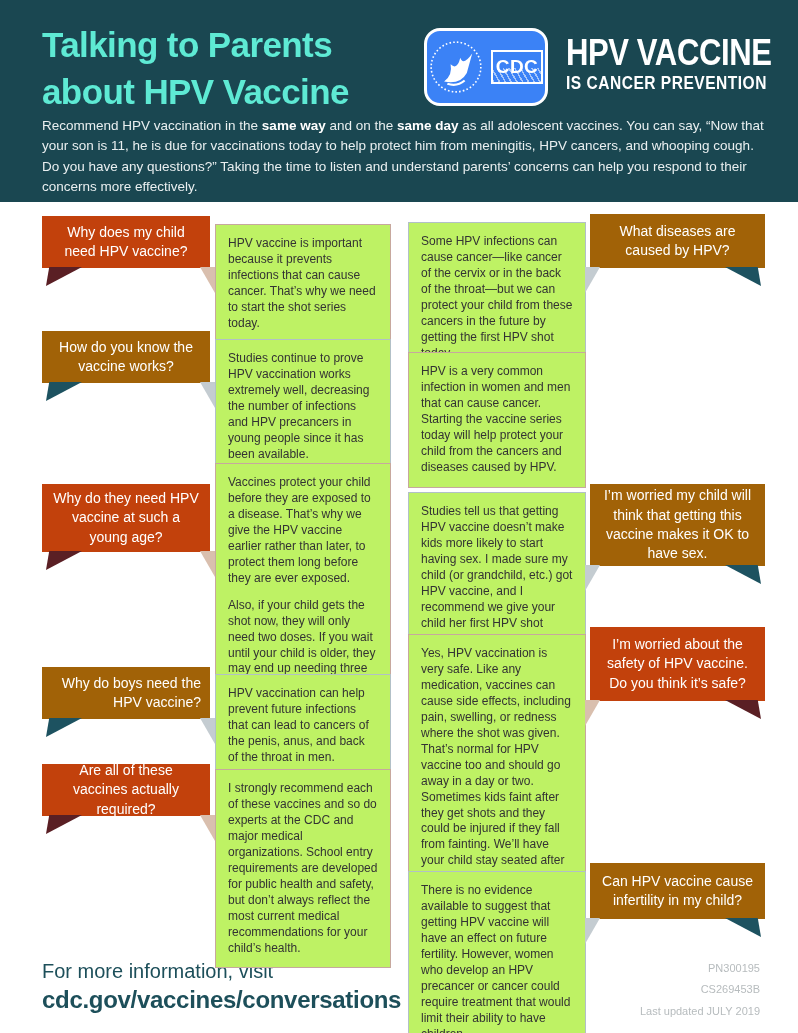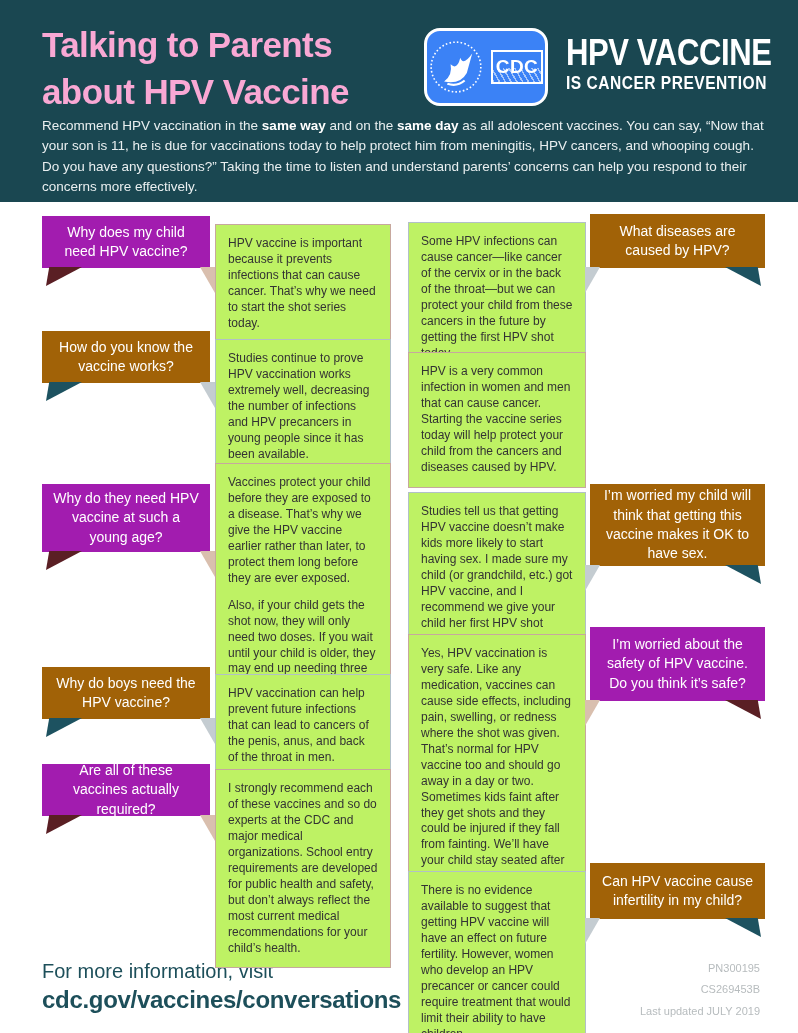--- a/index.html
+++ b/index.html
@@ -2,42 +2,42 @@
 <html><head>
 <meta charset="utf-8">
 <style>
   html,body { margin:0; padding:0; background:#ffffff; }
   .page {
     position:relative; width:798px; height:1033px; background:#ffffff;
     font-family:"Liberation Sans", sans-serif; overflow:hidden; margin:0 auto;
   }
   
   .header { position:absolute; left:0; top:0; width:798px; height:202px; background:#1a4751; }
-  .title { position:absolute; left:42px; top:22px; color:#f9a8d4; font-weight:bold;
+  .title { position:absolute; left:42px; top:22px; color:#5eead4; font-weight:bold;
            font-size:35px; line-height:1.33; letter-spacing:-0.6px; }
   .logo { position:absolute; left:424px; top:28px; width:124px; height:78px;
           background:#3b82f6; border:3px solid #ffffff; border-radius:16px;
           box-sizing:border-box; display:flex; align-items:center; justify-content:center; gap:8px; }
   .logo svg { display:block; }
   .cdc-box { position:relative; width:52px; height:34px; border:2px solid #ffffff;
              box-sizing:border-box; display:flex; align-items:center; justify-content:center; overflow:hidden; }
   .cdc-stripes { position:absolute; left:0; bottom:0; width:100%; height:46%;
                  background:repeating-linear-gradient(60deg, rgba(255,255,255,.55) 0 1.5px, transparent 1.5px 5px); }
   .cdc-text { position:relative; color:#ffffff; font-weight:bold; font-size:19px; letter-spacing:0.5px; z-index:1; }
   .brand { position:absolute; left:566px; top:34px; color:#ffffff; transform:scaleX(0.84); transform-origin:left top; }
   .brand-line1 { font-weight:bold; font-size:37px; line-height:1.0; letter-spacing:-0.5px; white-space:nowrap; }
   .brand-line2 { font-weight:bold; font-size:18.5px; line-height:1.35; letter-spacing:0.6px; white-space:nowrap; }
   .intro { position:absolute; left:42px; top:116px; width:722px; color:#e9eff0;
            font-size:13.5px; line-height:1.5; }
   .intro b { color:#ffffff; }
   
   .q { position:absolute; color:#ffffff; font-size:14px; line-height:1.38; text-align:center;
        display:flex; align-items:center; justify-content:center; padding:8px 9px;
        box-sizing:border-box; z-index:2; }
-  .q.maroon { background:#a21caf; }
+  .q.maroon { background:#c2410c; }
   .q.teal   { background:#a16207; }
   
   .q::after { content:""; position:absolute; top:100%; width:36px; height:19px; margin-top:-1px; }
   .q.maroon::after { background:#5a1f24; }
   .q.teal::after   { background:#1d5260; }
   .q.left::after  { left:4px;  clip-path:polygon(0 100%, 9% 0, 100% 0); }
   .q.right::after { right:4px; clip-path:polygon(100% 100%, 91% 0, 0 0); }
   
   .q::before { content:""; position:absolute; top:100%; width:15px; height:26px; margin-top:-1px; }
   .q.maroon::before { background:#d9bfae; }
@@ -115,21 +115,21 @@
     <p>Vaccines protect your child before they are exposed to a disease. That’s why we give the HPV vaccine earlier rather than later, to protect them long before they are ever exposed.</p>
     <p>Also, if your child gets the shot now, they will only need two doses. If you wait until your child is older, they may end up needing three shots.</p>
   </div>
   <div class="q left maroon" style="top:457px; height:68px;margin-top:27px;">
     <span>Why do they need HPV vaccine at such a young age?</span>
   </div>
 
   <div class="a left teal" style="top:674px; min-height:78px;">
     <p>HPV vaccination can help prevent future infections that can lead to cancers of the penis, anus, and back of the throat in men.</p>
   </div>
-  <div class="q left teal" style="top:667px; height:52px;">
+  <div class="q left teal" style="top:667px; height:52px;text-align:right;">
     <span>Why do boys need the HPV vaccine?</span>
   </div>
 
   <div class="a left maroon" style="top:769px; min-height:178px;">
     <p>I strongly recommend each of these vaccines and so do experts at the CDC and major medical organizations. School entry requirements are developed for public health and safety, but don’t always reflect the most current medical recommendations for your child’s health.</p>
   </div>
   <div class="q left maroon" style="top:764px; height:52px;">
     <span>Are all of these vaccines actually required?</span>
   </div>
 

